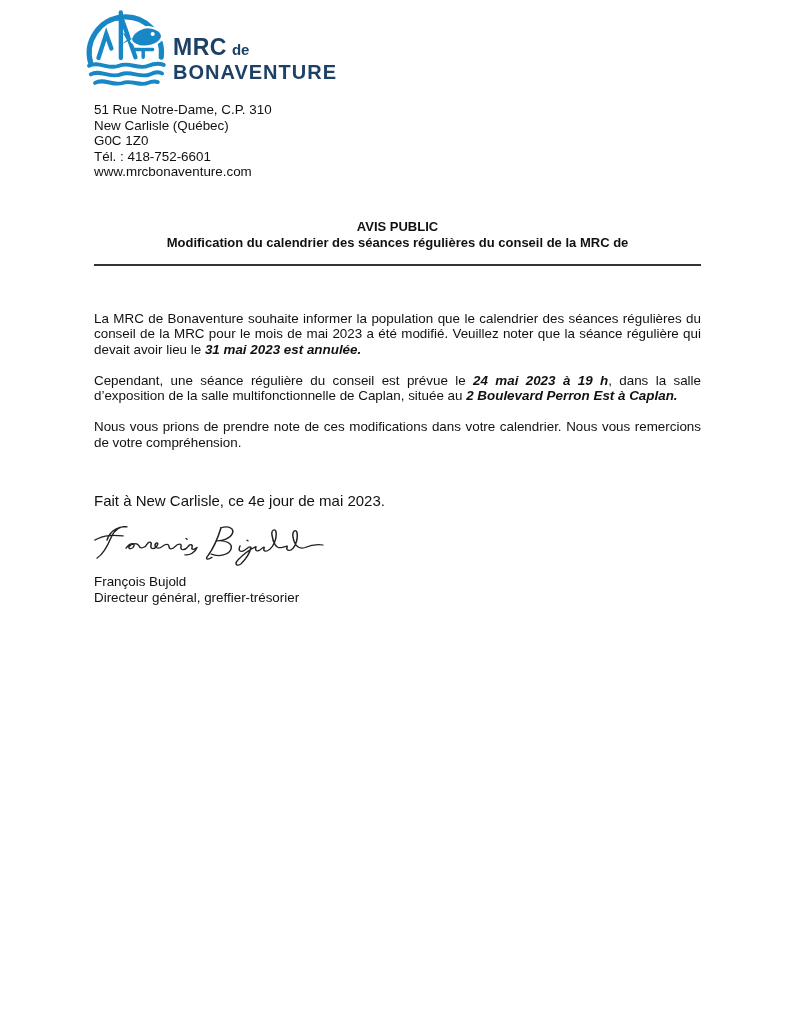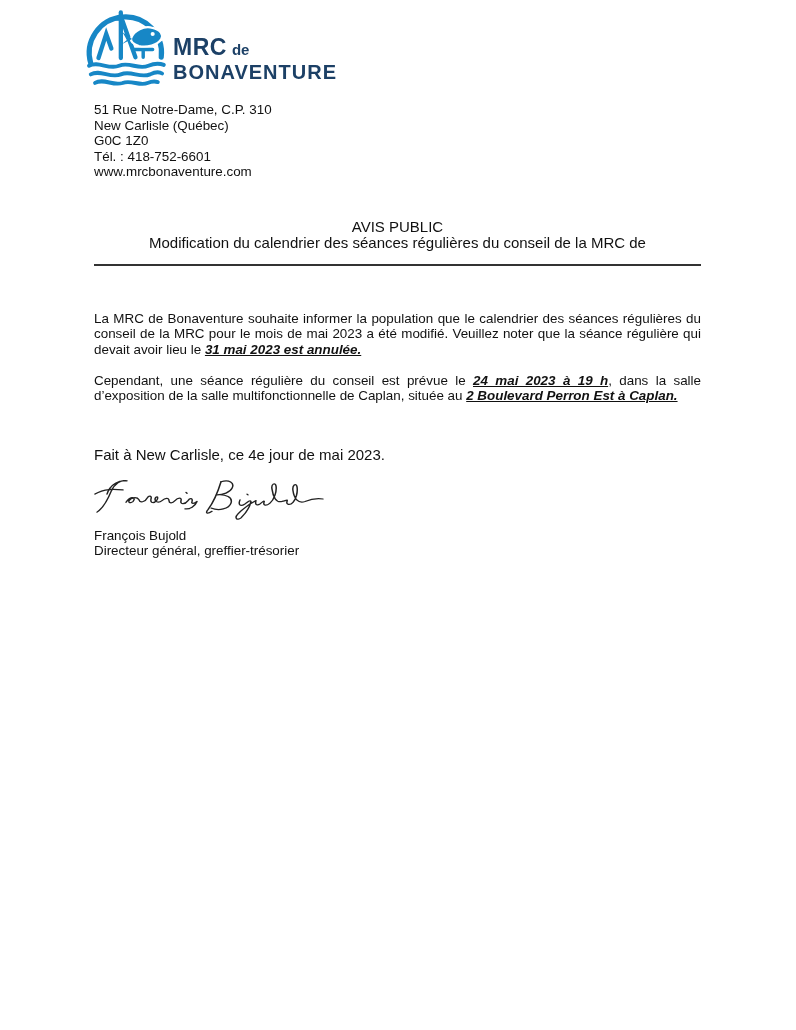--- a/index.html
+++ b/index.html
@@ -26,38 +26,38 @@
   .logo-line1 { font-weight: bold; font-size: 23px; letter-spacing: 0.5px; }
   .logo-de { font-weight: bold; font-size: 15px; margin-left: 5px; letter-spacing: 0; }
   .logo-line2 { font-weight: bold; font-size: 20px; letter-spacing: 1px; }
 
   .address { margin-top: 6px; font-size: 13.4px; line-height: 15.5px; }
 
   
   .title-block {
     margin-top: 39px;
     text-align: center;
-    font-weight: normal;
-    font-size: 15px;
+    font-weight: bold;
+    font-size: 13px;
     line-height: 16px;
   }
   .rule {
     margin-top: 13px;
     border-top: 2px solid #333;
     height: 0;
     width: 100%;
   }
   .par {
     margin: 15px 0 0 0;
     font-size: 13.4px;
     line-height: 15.7px;
     text-align: justify;
   }
   .p1 { margin-top: 45px; }
-  .bi { font-weight: bold; font-style: italic; text-decoration: underline; }
+  .bi { font-weight: bold; font-style: italic; }
   .closing { margin: 43px 0 0 0; font-size: 15px; line-height: 15.7px; }
   .signature { display: block; margin-top: 13px; }
   .sig-name { margin-top: 6px; font-size: 13.4px; line-height: 15.7px; }
   .sig-title { font-size: 13.4px; line-height: 15.7px; }
 </style>
 </head>
 <body>
 
 <div class="page">
   <div class="content">
@@ -103,20 +103,21 @@
         <div>AVIS PUBLIC</div>
         <div>Modification du calendrier des séances régulières du conseil de la MRC de</div>
       </div>
 
       <div class="rule"></div>
 
       <p class="par p1"><span>La MRC de Bonaventure souhaite informer la population que le calendrier des séances régulières du conseil de la MRC pour le mois de mai 2023 a été modifié. Veuillez noter que la séance régulière qui devait avoir lieu le </span><span class="bi">31 mai 2023 est annulée.</span></p>
 
       <p class="par"><span>Cependant, une séance régulière du conseil est prévue le </span><span class="bi">24 mai 2023 à 19 h</span><span>, dans la salle d’exposition de la salle multifonctionnelle de Caplan, située au </span><span class="bi">2 Boulevard Perron Est à Caplan.</span></p>
 
+      <p class="par">Nous vous prions de prendre note de ces modifications dans votre calendrier. Nous vous remercions de votre compréhension.</p>
 
       <p class="closing">Fait à New Carlisle, ce 4e jour de mai 2023.</p>
 
       <svg class="signature" width="232" height="46" viewBox="0 0 232 56" preserveAspectRatio="none">
         <g fill="none" stroke="#222" stroke-width="1.5" stroke-linecap="round" stroke-linejoin="round">
           <path d="M13,22 C16,10 26,4 33,6 C27,4 20,10 17,19 C13,31 9,39 3,44"></path>
           <path d="M1,22 C10,15 21,16 29,17"></path>
           <path d="M32,32 C36,25 41,25 40,29 C39,33 34,34 35,30 C37,26 43,25 45,29 C46,33 51,32 53,27 C55,23 58,24 57,28 C56,33 60,34 63,29 C65,25 62,24 61,28 C61,32 65,33 68,30 C71,27 75,26 75,30 C75,33 78,34 81,30 C84,26 88,26 87,30 C86,35 91,35 94,30 C96,26 99,27 98,31 C97,34 100,34 103,31 C101,37 96,41 91,40"></path>
           <path d="M92,20 L93,21"></path>
           <path d="M127,7 C124,19 120,31 114,41 C111,45 113,47 118,43"></path>

